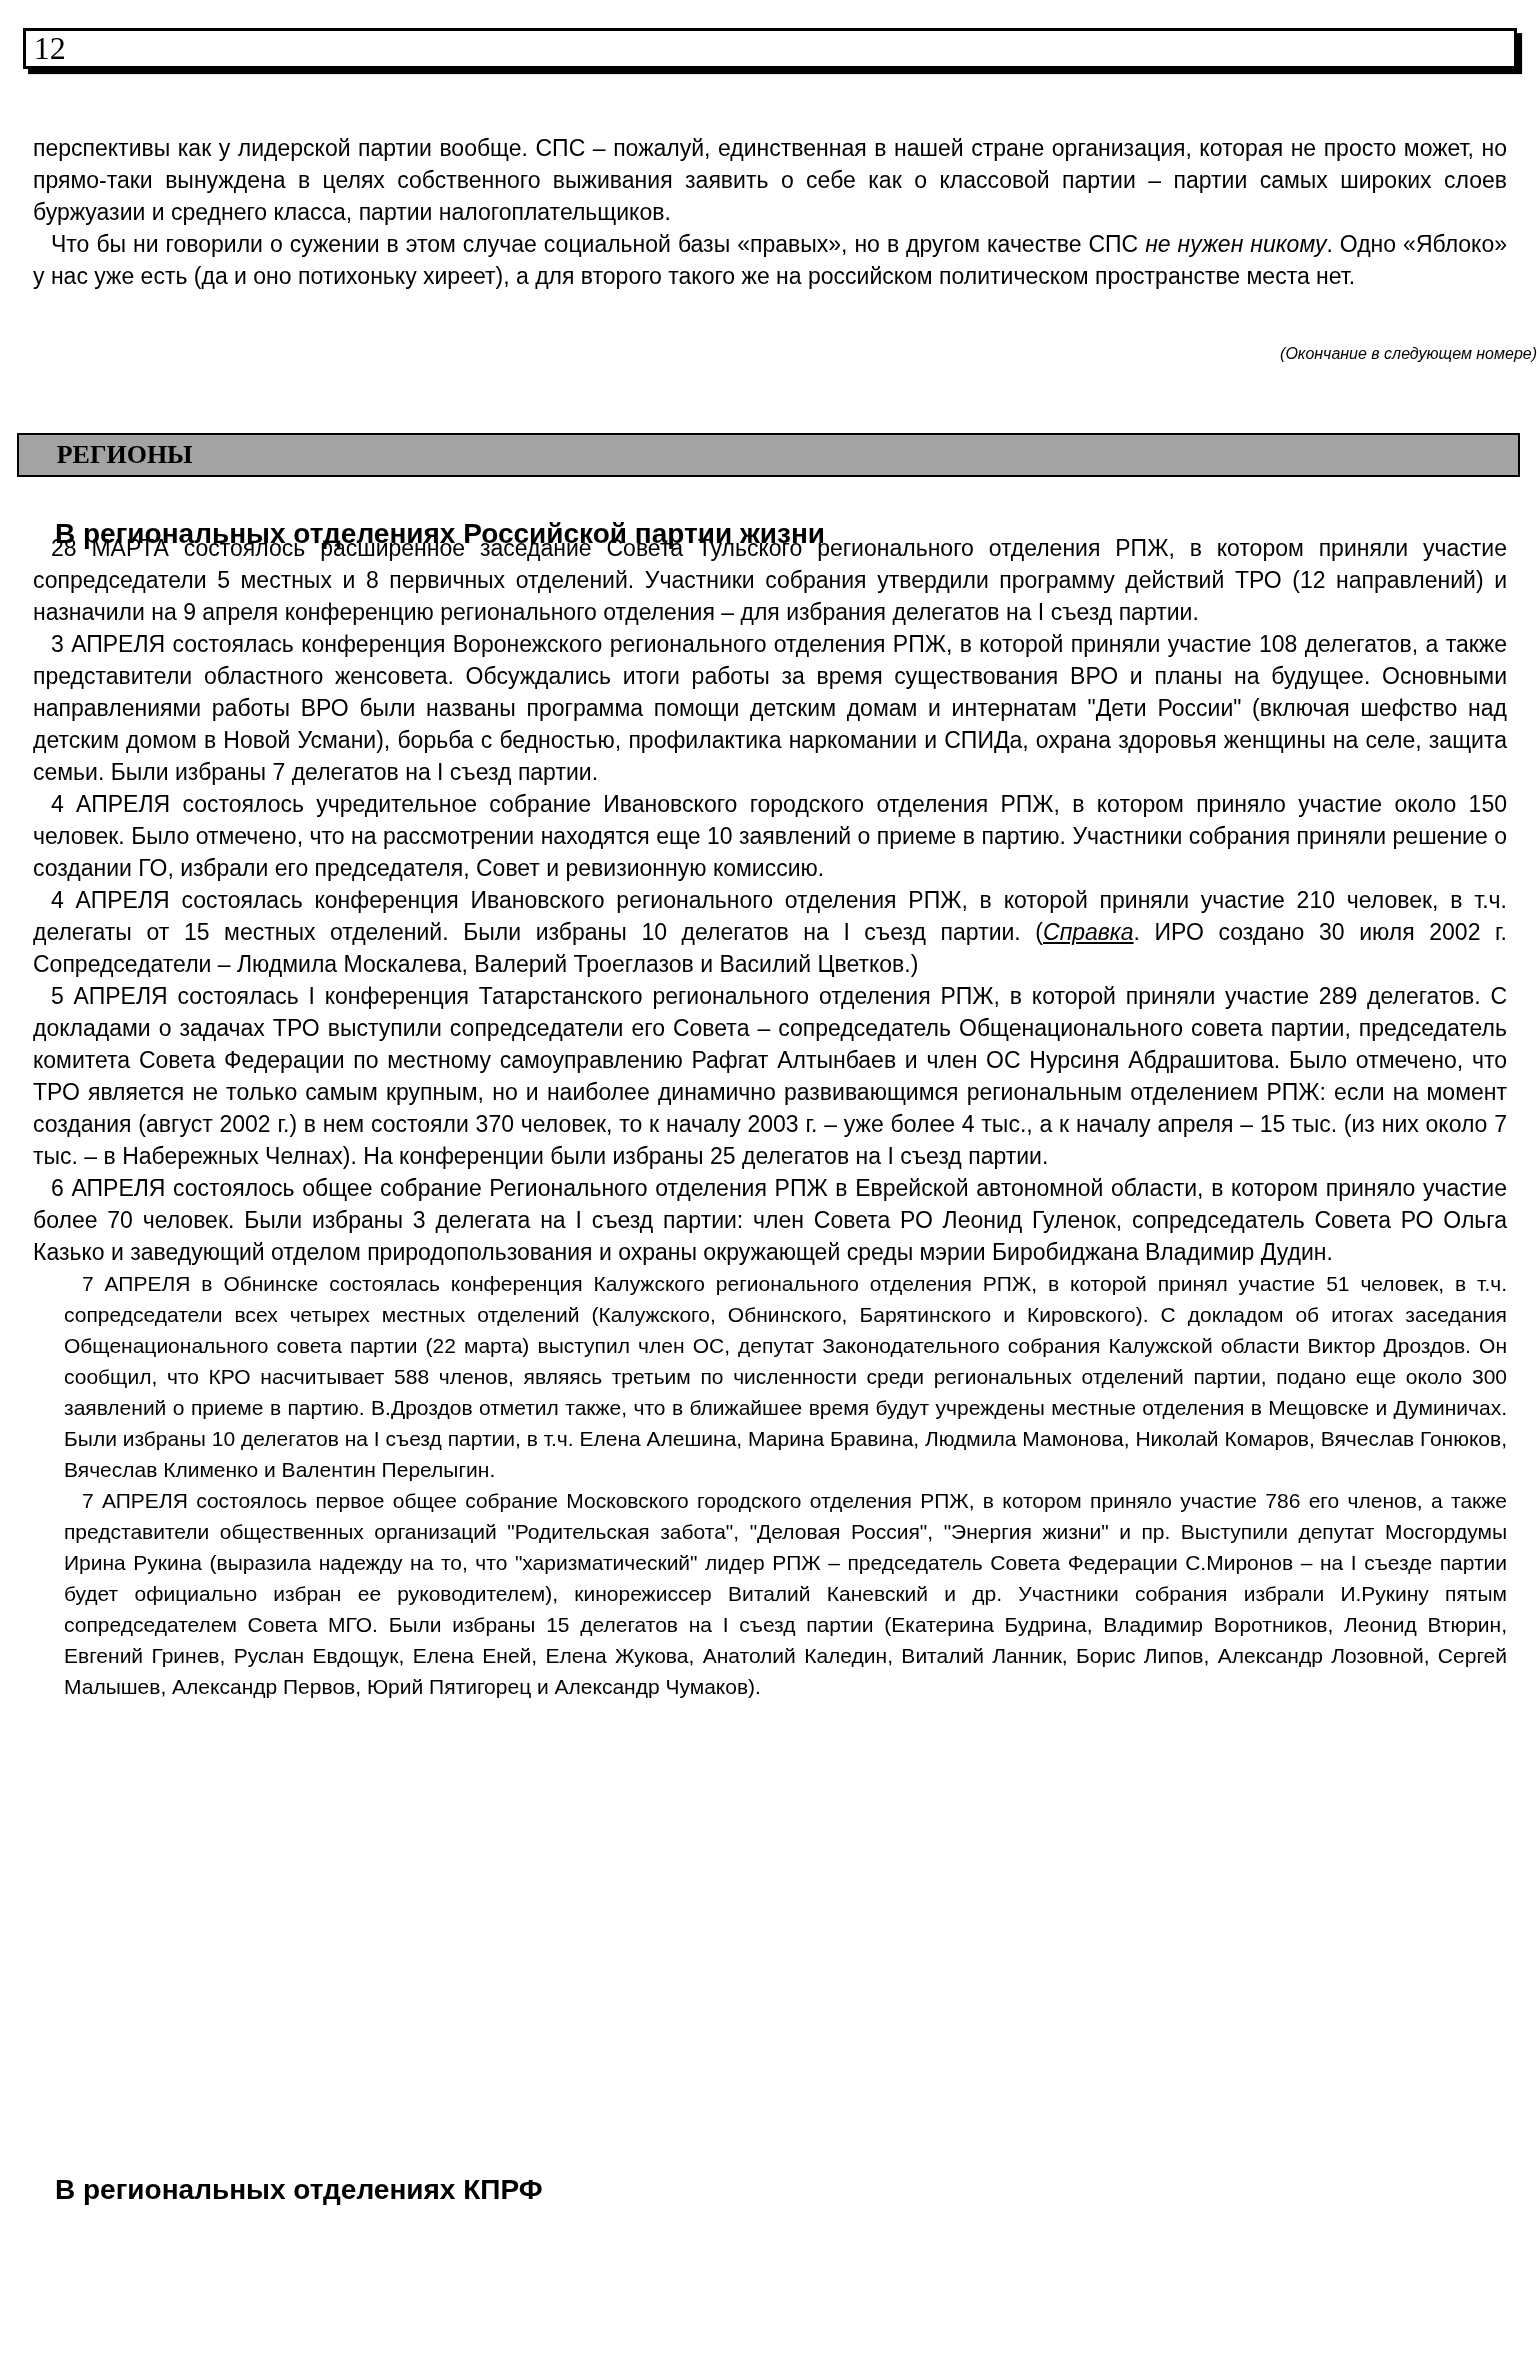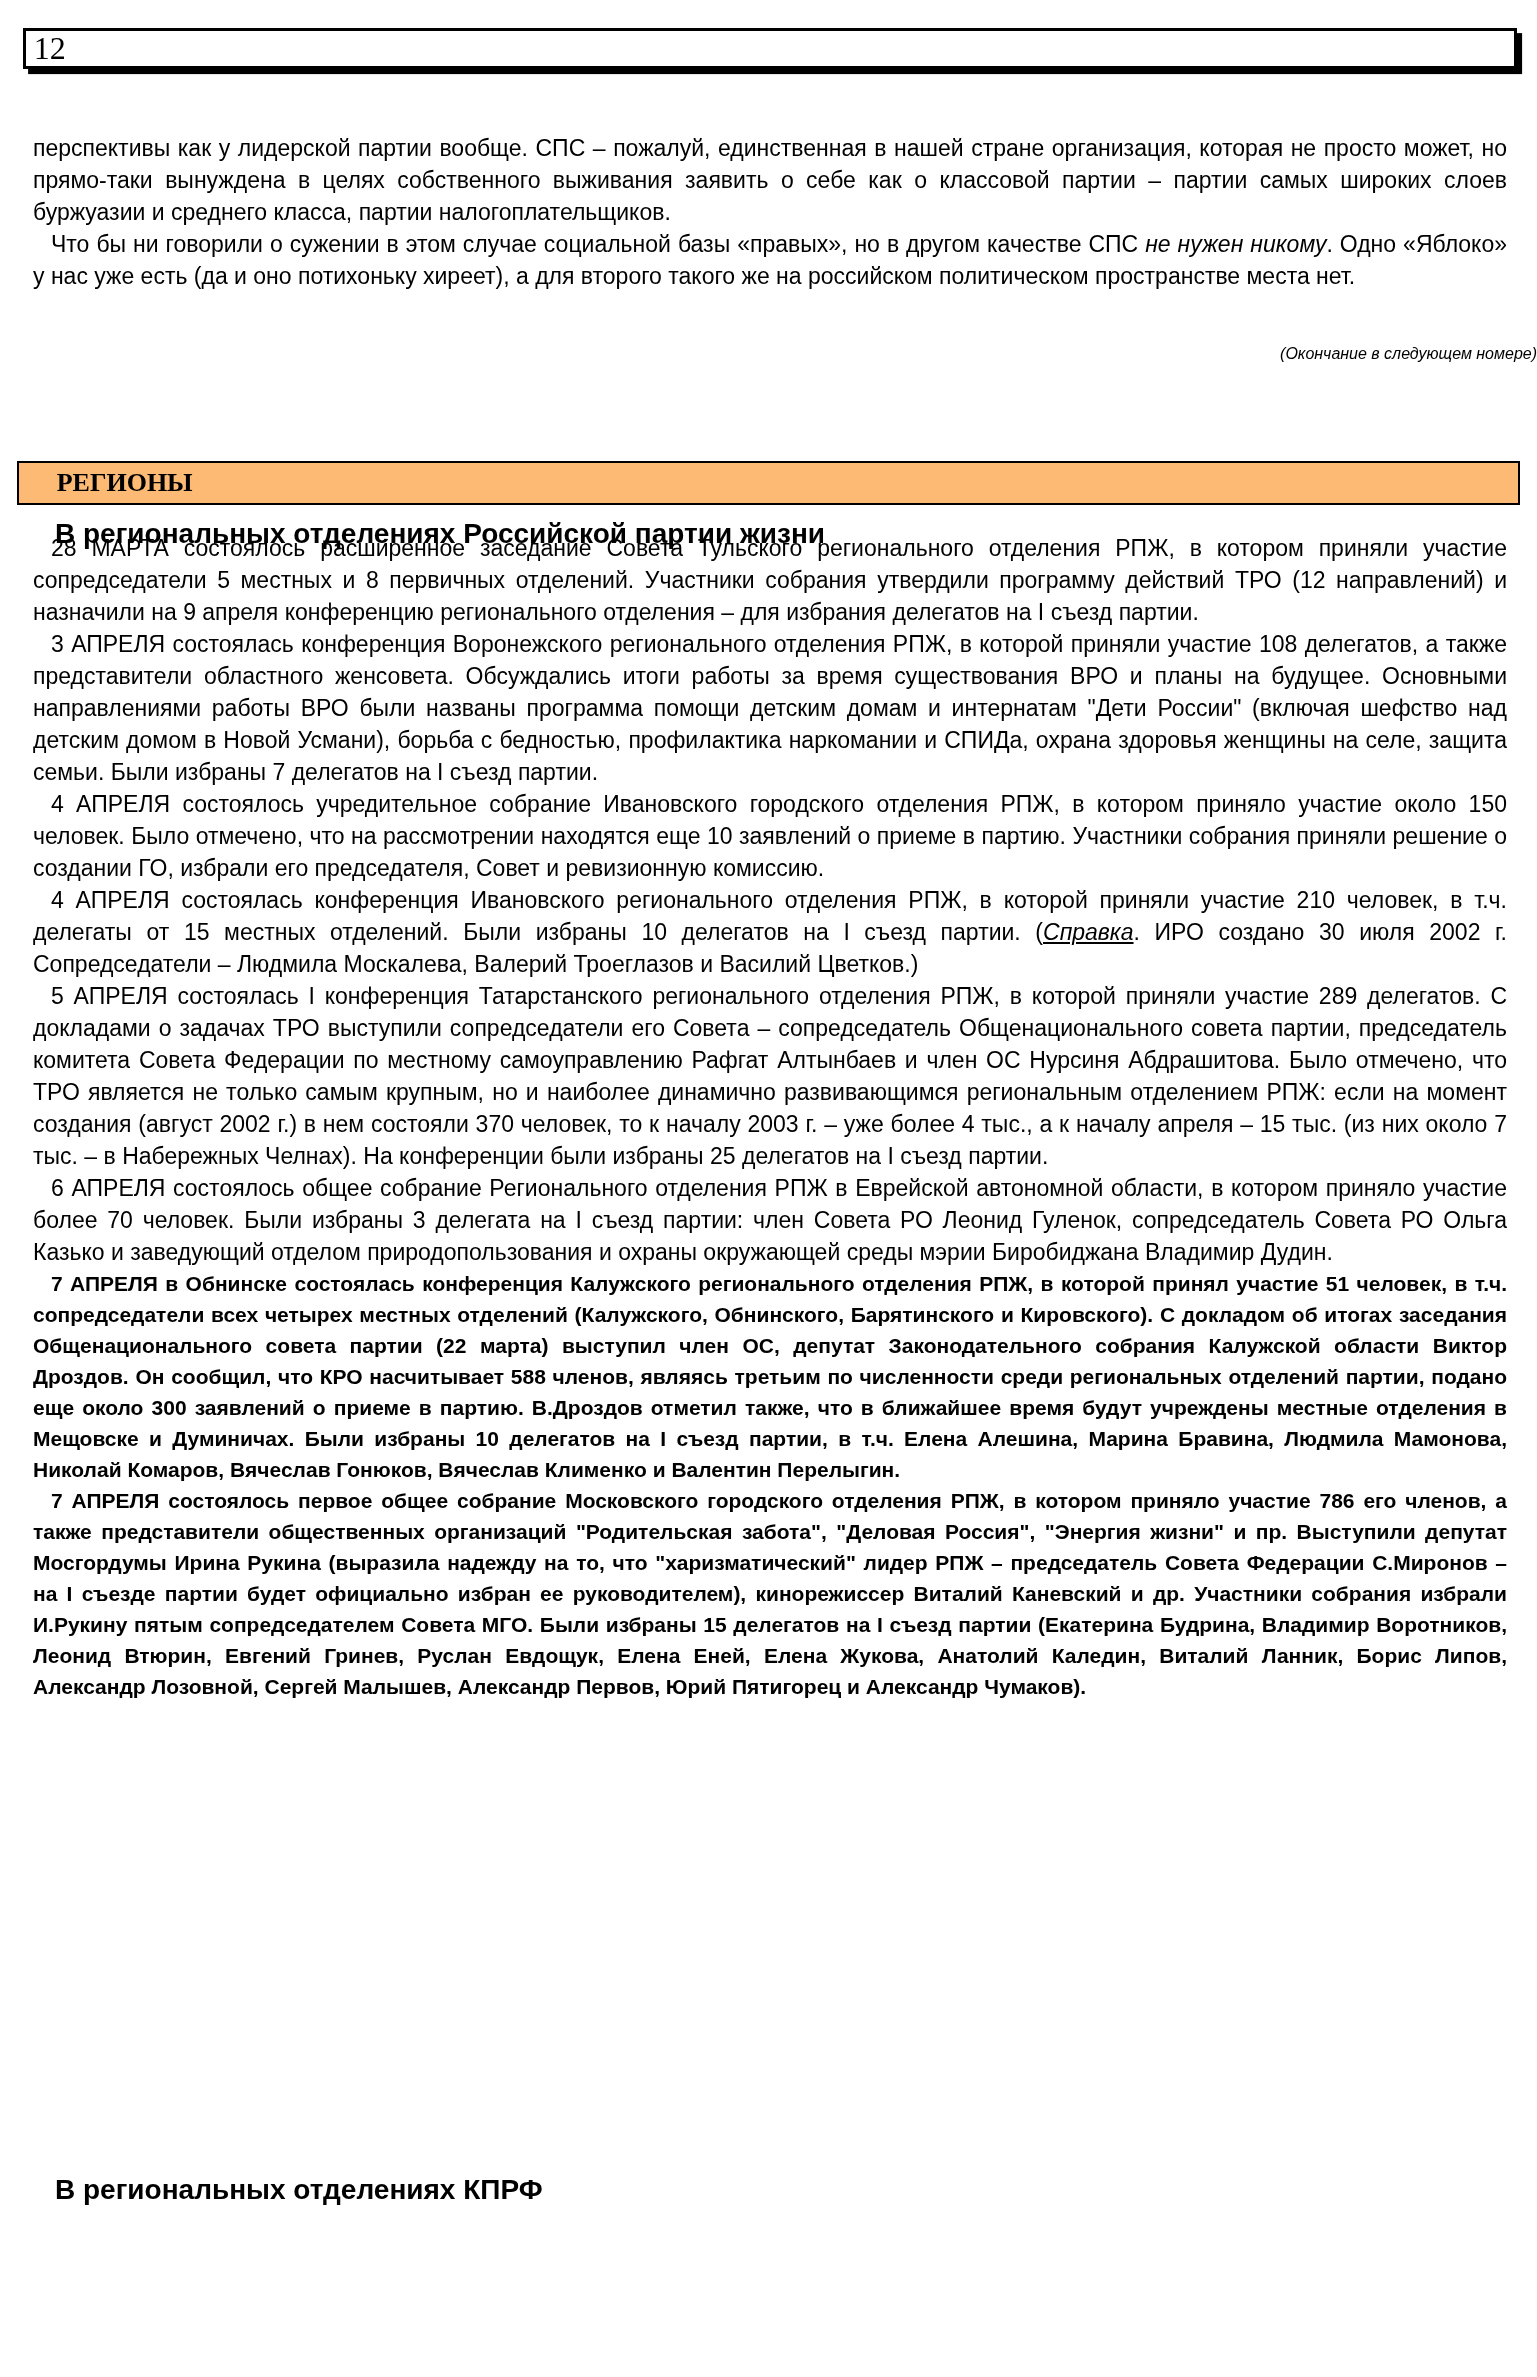--- a/index.html
+++ b/index.html
@@ -18,33 +18,32 @@
       position: absolute; left: 33px; width: 1474px;
       font-size: 23px; line-height: 32px; text-align: justify;
     }
     .body-text p { margin: 0; text-indent: 18px; }
     .body-text p.noindent { text-indent: 0; }
     .intro { top: 132px; }
     .ending { position: absolute; top: 345px; left: 0; width: 1537px; text-align: right;
       font-size: 16px; font-style: italic; }
     .section-bar {
       position: absolute; left: 16.7px; top: 433px; width: 1499px; height: 40px;
-      background: #fdba74; border: 2.6px solid #000;
+      background: #a3a3a3; border: 2.6px solid #000;
       font-family: "Liberation Serif", serif; font-weight: bold; font-size: 26px;
       line-height: 40px;
-      margin-top: 28px;
     }
     .section-bar span { position: absolute; left: 38px; }
     .subhead {
       position: absolute; left: 55px; font-weight: bold; font-size: 28px; line-height: 32px; margin-top: 6px;
     }
     .rpzh { top: 512px; }
     .kprf { top: 2168px; }
     .news { top: 532px; }
-    .news p.bold { font-weight: bold; font-size: 21px; line-height: 31px; }
+    .news p.bold { font-weight: normal; font-size: 21px; line-height: 31px; margin-left: 31px; }
     .ref { font-style: italic; text-decoration: underline; }
     em { font-style: italic; }
   </style>
 </head>
 <body>
 
 <div class="header">
   <span class="page-num">12</span>
 </div>
 

